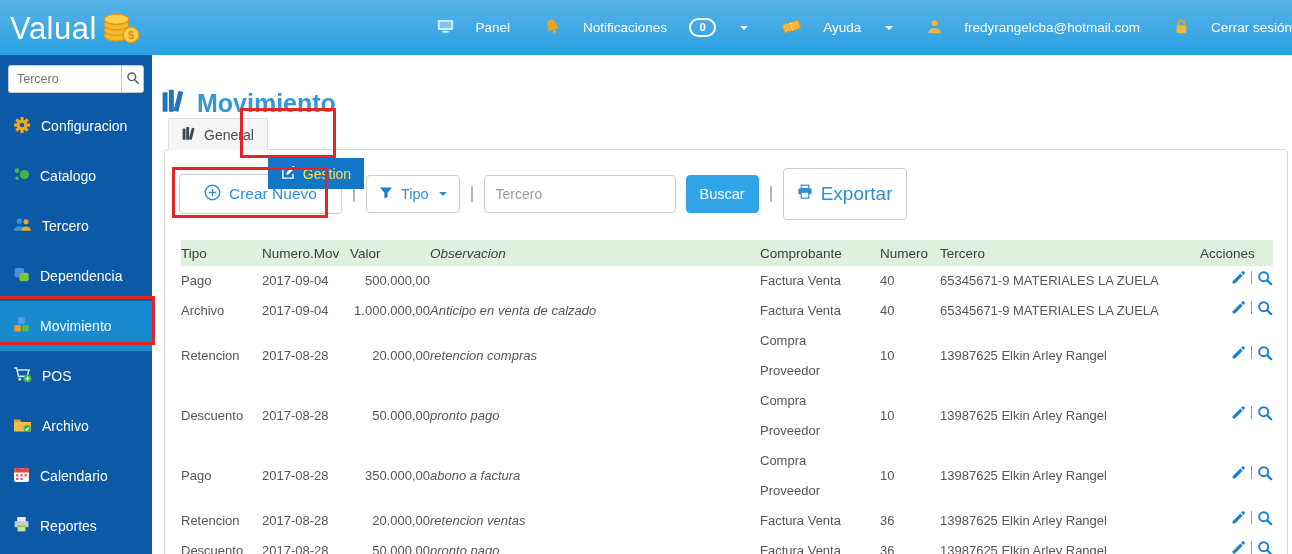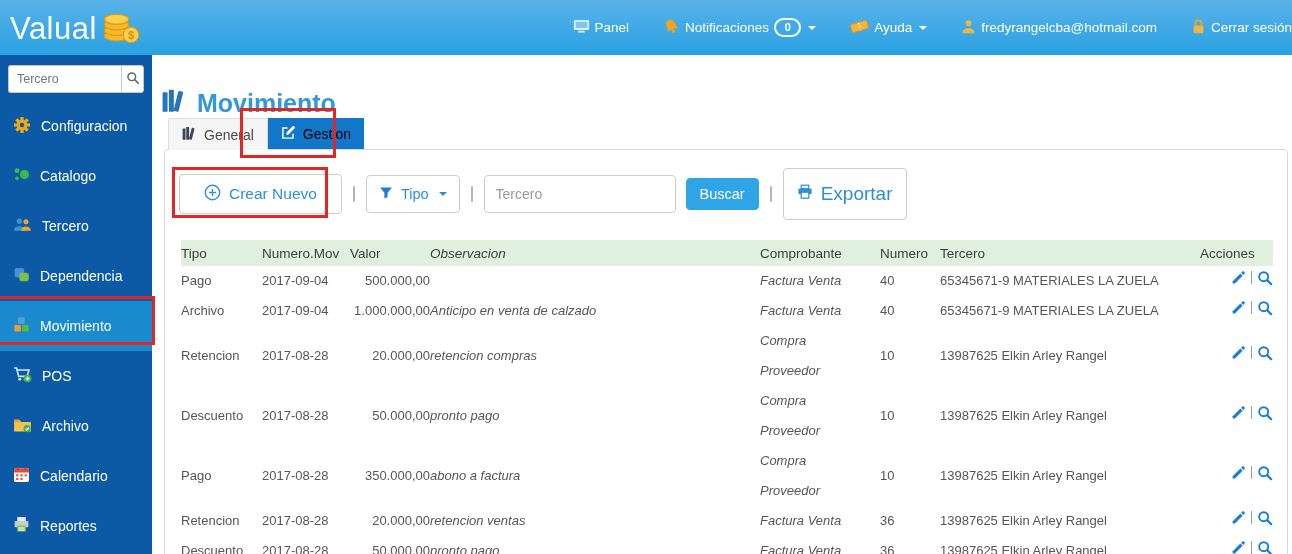--- a/index.html
+++ b/index.html
@@ -10,21 +10,21 @@
   }
   
   .app-header{
     position:absolute;top:0;left:0;width:1292px;height:55px;
     background:linear-gradient(var(--header-gradient-top,#58b2e8),var(--header-gradient-bottom,#2aa1e2));
     display:flex;align-items:center;color:#fff;z-index:1;
   }
   .logo{display:flex;align-items:flex-end;gap:4px;padding-left:10px;cursor:default;}
   .logo .logo-text{font-size:31px;letter-spacing:.5px;line-height:1;padding-bottom:4px;}
   .topnav{margin-left:auto;display:flex;align-items:center;gap:34px;font-size:13.5px;white-space:nowrap;}
-  .nav-item{display:flex;align-items:center;gap:5px;cursor:pointer;}
+  .nav-item{display:flex;align-items:center;gap:22px;cursor:pointer;}
   .badge{
     border:2px solid #fff;border-radius:10px;min-width:13px;text-align:center;
     padding:0 5px;font-size:11.5px;line-height:15px;font-weight:bold;
   }
   .caret{width:0;height:0;border-left:4px solid transparent;border-right:4px solid transparent;
     border-top:4px solid #fff;display:inline-block;margin-left:2px;}
   
   .sidebar{
     position:absolute;top:55px;left:0;width:152px;height:499px;
     background:var(--sidebar-bg,#0c5aa6);z-index:1;
@@ -46,59 +46,59 @@
   .side-item svg{flex:0 0 auto;}
   
   .main{position:absolute;left:152px;top:55px;width:1140px;height:499px;}
   .page-title{
     position:absolute;top:16px;left:9px;display:flex;align-items:center;gap:9px;
     color:#3298d8;font-size:25px;cursor:default;
   }
   .tabs{position:absolute;top:63px;left:16px;display:flex;z-index:2;}
   .tab{height:31px;display:flex;align-items:center;gap:7px;padding:0 13px;font-size:14px;cursor:pointer;}
   .tab-general{background:#f5f5f5;border:1px solid #ddd;border-bottom:none;color:#4a4a4a;border-radius:2px 2px 0 0;}
-  .tab-gestion{background:var(--tab-active-bg,#1377c9);color:#000000;}
+  .tab-gestion{background:var(--tab-active-bg,#1377c9);color:#fde047;margin-top:40px;}
   .panel{
     position:absolute;left:12px;right:4px;top:94px;height:600px;
     background:#fff;border:1px solid #d8d8d8;border-radius:4px;
   }
   
   .toolbar{display:flex;align-items:center;gap:10px;margin:18px 0 0 14px;}
   .btn{
     display:flex;align-items:center;gap:8px;background:#fff;border:1px solid #ccc;border-radius:4px;
     color:var(--accent-blue,#2e8fd6);cursor:pointer;font-family:"Liberation Sans",sans-serif;
   }
   .btn-create{height:40px;padding:0 24px;font-size:15.5px;}
   .btn-tipo{height:38px;padding:0 12px;font-size:14.5px;}
   .btn-tipo .caret{border-top-color:var(--accent-blue,#2e8fd6);}
   .tercero-input{
     height:36px;width:168px;border:1px solid #ccc;border-radius:4px;padding:0 11px;
     font-size:14px;color:#555;outline:none;font-family:"Liberation Sans",sans-serif;
   }
   .tercero-input::placeholder{color:#9a9a9a;}
   .btn-buscar{
-    height:32px;padding:0 13px;background:var(--search-button-bg,#2fa4e7);border:1px solid #2fa4e7;
+    height:38px;padding:0 13px;background:var(--search-button-bg,#2fa4e7);border:1px solid #2fa4e7;
     color:#fff;font-size:14.5px;border-radius:4px;cursor:pointer;font-family:"Liberation Sans",sans-serif;
   }
   .btn-exportar{height:52px;padding:0 13px;font-size:19px;}
   .vsep{width:2px;height:16px;background:#b5b5b5;margin:0 1px;border-radius:1px;}
   
   table.mov{
     margin:20px 16px 0 16px;border-collapse:collapse;table-layout:fixed;
     width:calc(100% - 32px);font-size:13px;color:#565656;
   }
   table.mov th{
     background:var(--table-header-bg,#dff0df);font-weight:normal;color:#3d3d3d;
     text-align:left;height:26px;font-size:13.5px;padding:0;white-space:nowrap;
   }
   table.mov td{padding:0;line-height:30px;vertical-align:middle;}
   th.c-tipo,td.c-tipo{padding-left:6px;}
   th.c-valor,td.c-valor{text-align:right;padding-right:14px;margin-left:33px;}
   td.c-obs,th.c-obs{padding-left:3px;font-style:italic;}
-  td.c-comp .wrapbox{max-width:95px;line-height:30px;font-style:italic;}
+  td.c-comp .wrapbox{max-width:95px;line-height:30px;}
   th.c-acc{text-align:right;padding-right:2px;}
   td.c-acc{text-align:right;white-space:nowrap;}
   .row-actions{display:inline-flex;align-items:center;gap:5px;}
   .act-divider{display:inline-block;width:1px;height:13px;background:#9a9a9a;}
   .icon-btn{display:inline-flex;align-items:center;cursor:pointer;}
   
   .annot{position:absolute;border:3px solid var(--annotation-red,#e12726);z-index:6;pointer-events:none;box-sizing:border-box;}
   .annot-movimiento{left:-3px;top:296px;width:158px;height:49px;}
   .annot-gestion{left:240px;top:108px;width:96px;height:50px;}
   .annot-crear{left:172px;top:167px;width:156px;height:51px;}

